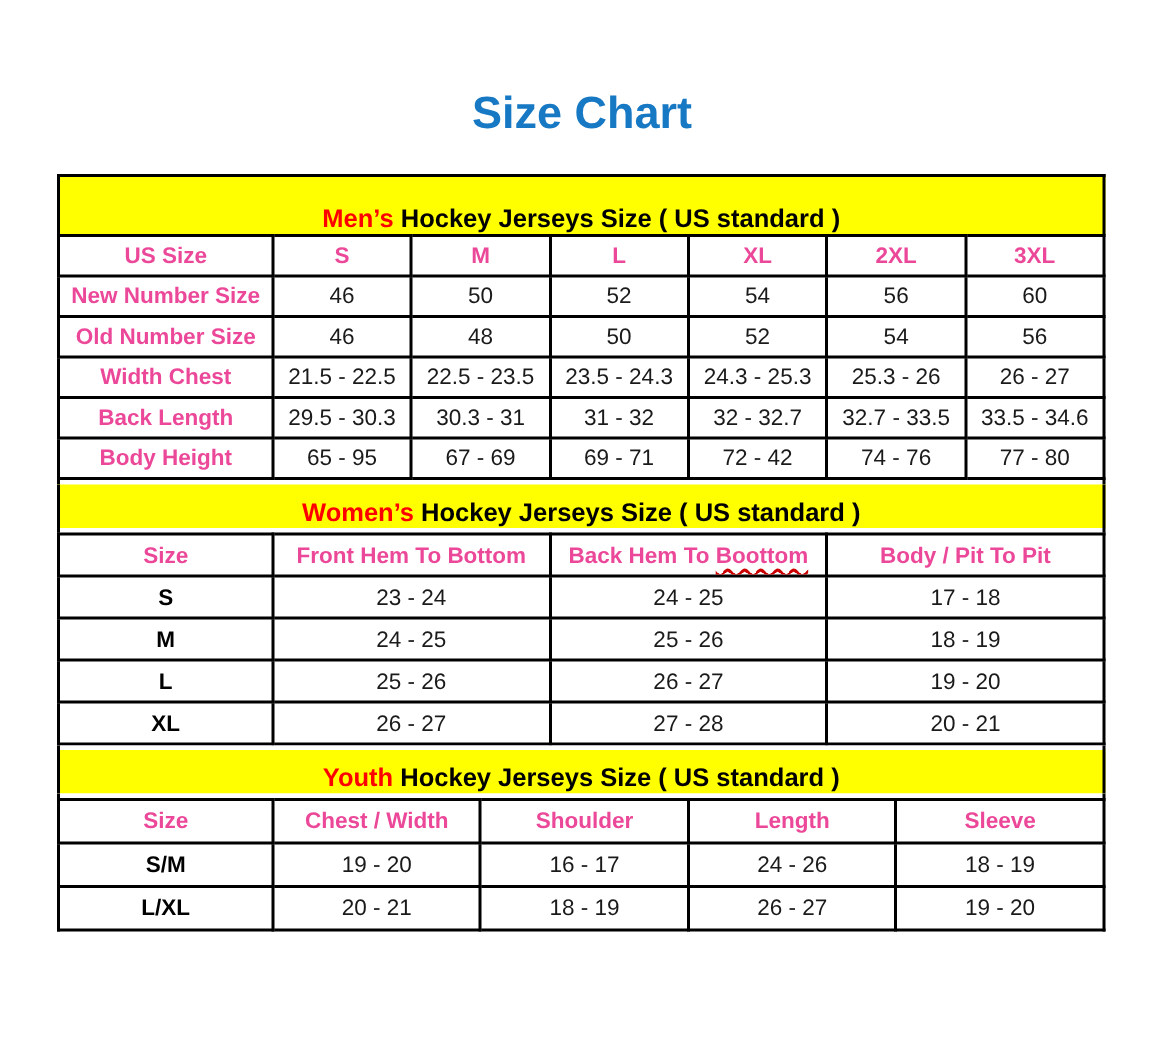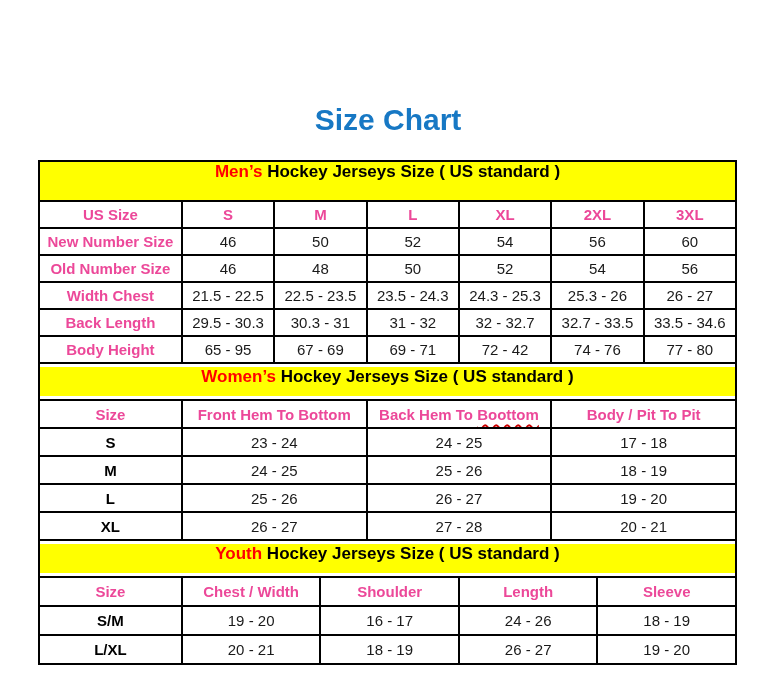--- a/index.html
+++ b/index.html
@@ -7,39 +7,39 @@
     padding: 0;
     background: #ffffff;
     font-family: "Liberation Sans", sans-serif;
   }
   body {
     width: 776px;
     height: 692px;
     overflow: hidden;
   }
   .page-title {
-    padding-top: 104px;
+    padding-top: 60px;
     text-align: center;
     font-size: 30px;
     line-height: 32px;
     font-weight: bold;
     color: #1778C4;
     letter-spacing: 0px;
   }
   .chart {
     margin: 24px 39px 0 38px;
   }
   
   .band {
     background: #FFFF00;
     border-left: 2px solid #000;
     border-right: 2px solid #000;
     height: 29px;
     display: flex;
-    align-items: flex-start;
+    align-items: flex-end;
     justify-content: center;
     font-weight: bold;
     font-size: 17px;
     color: #000;
   }
   .band--first {
     border-top: 2px solid #000;
     height: 38px;
   }
   .band-red { color: #FF0000; white-space: pre; }

